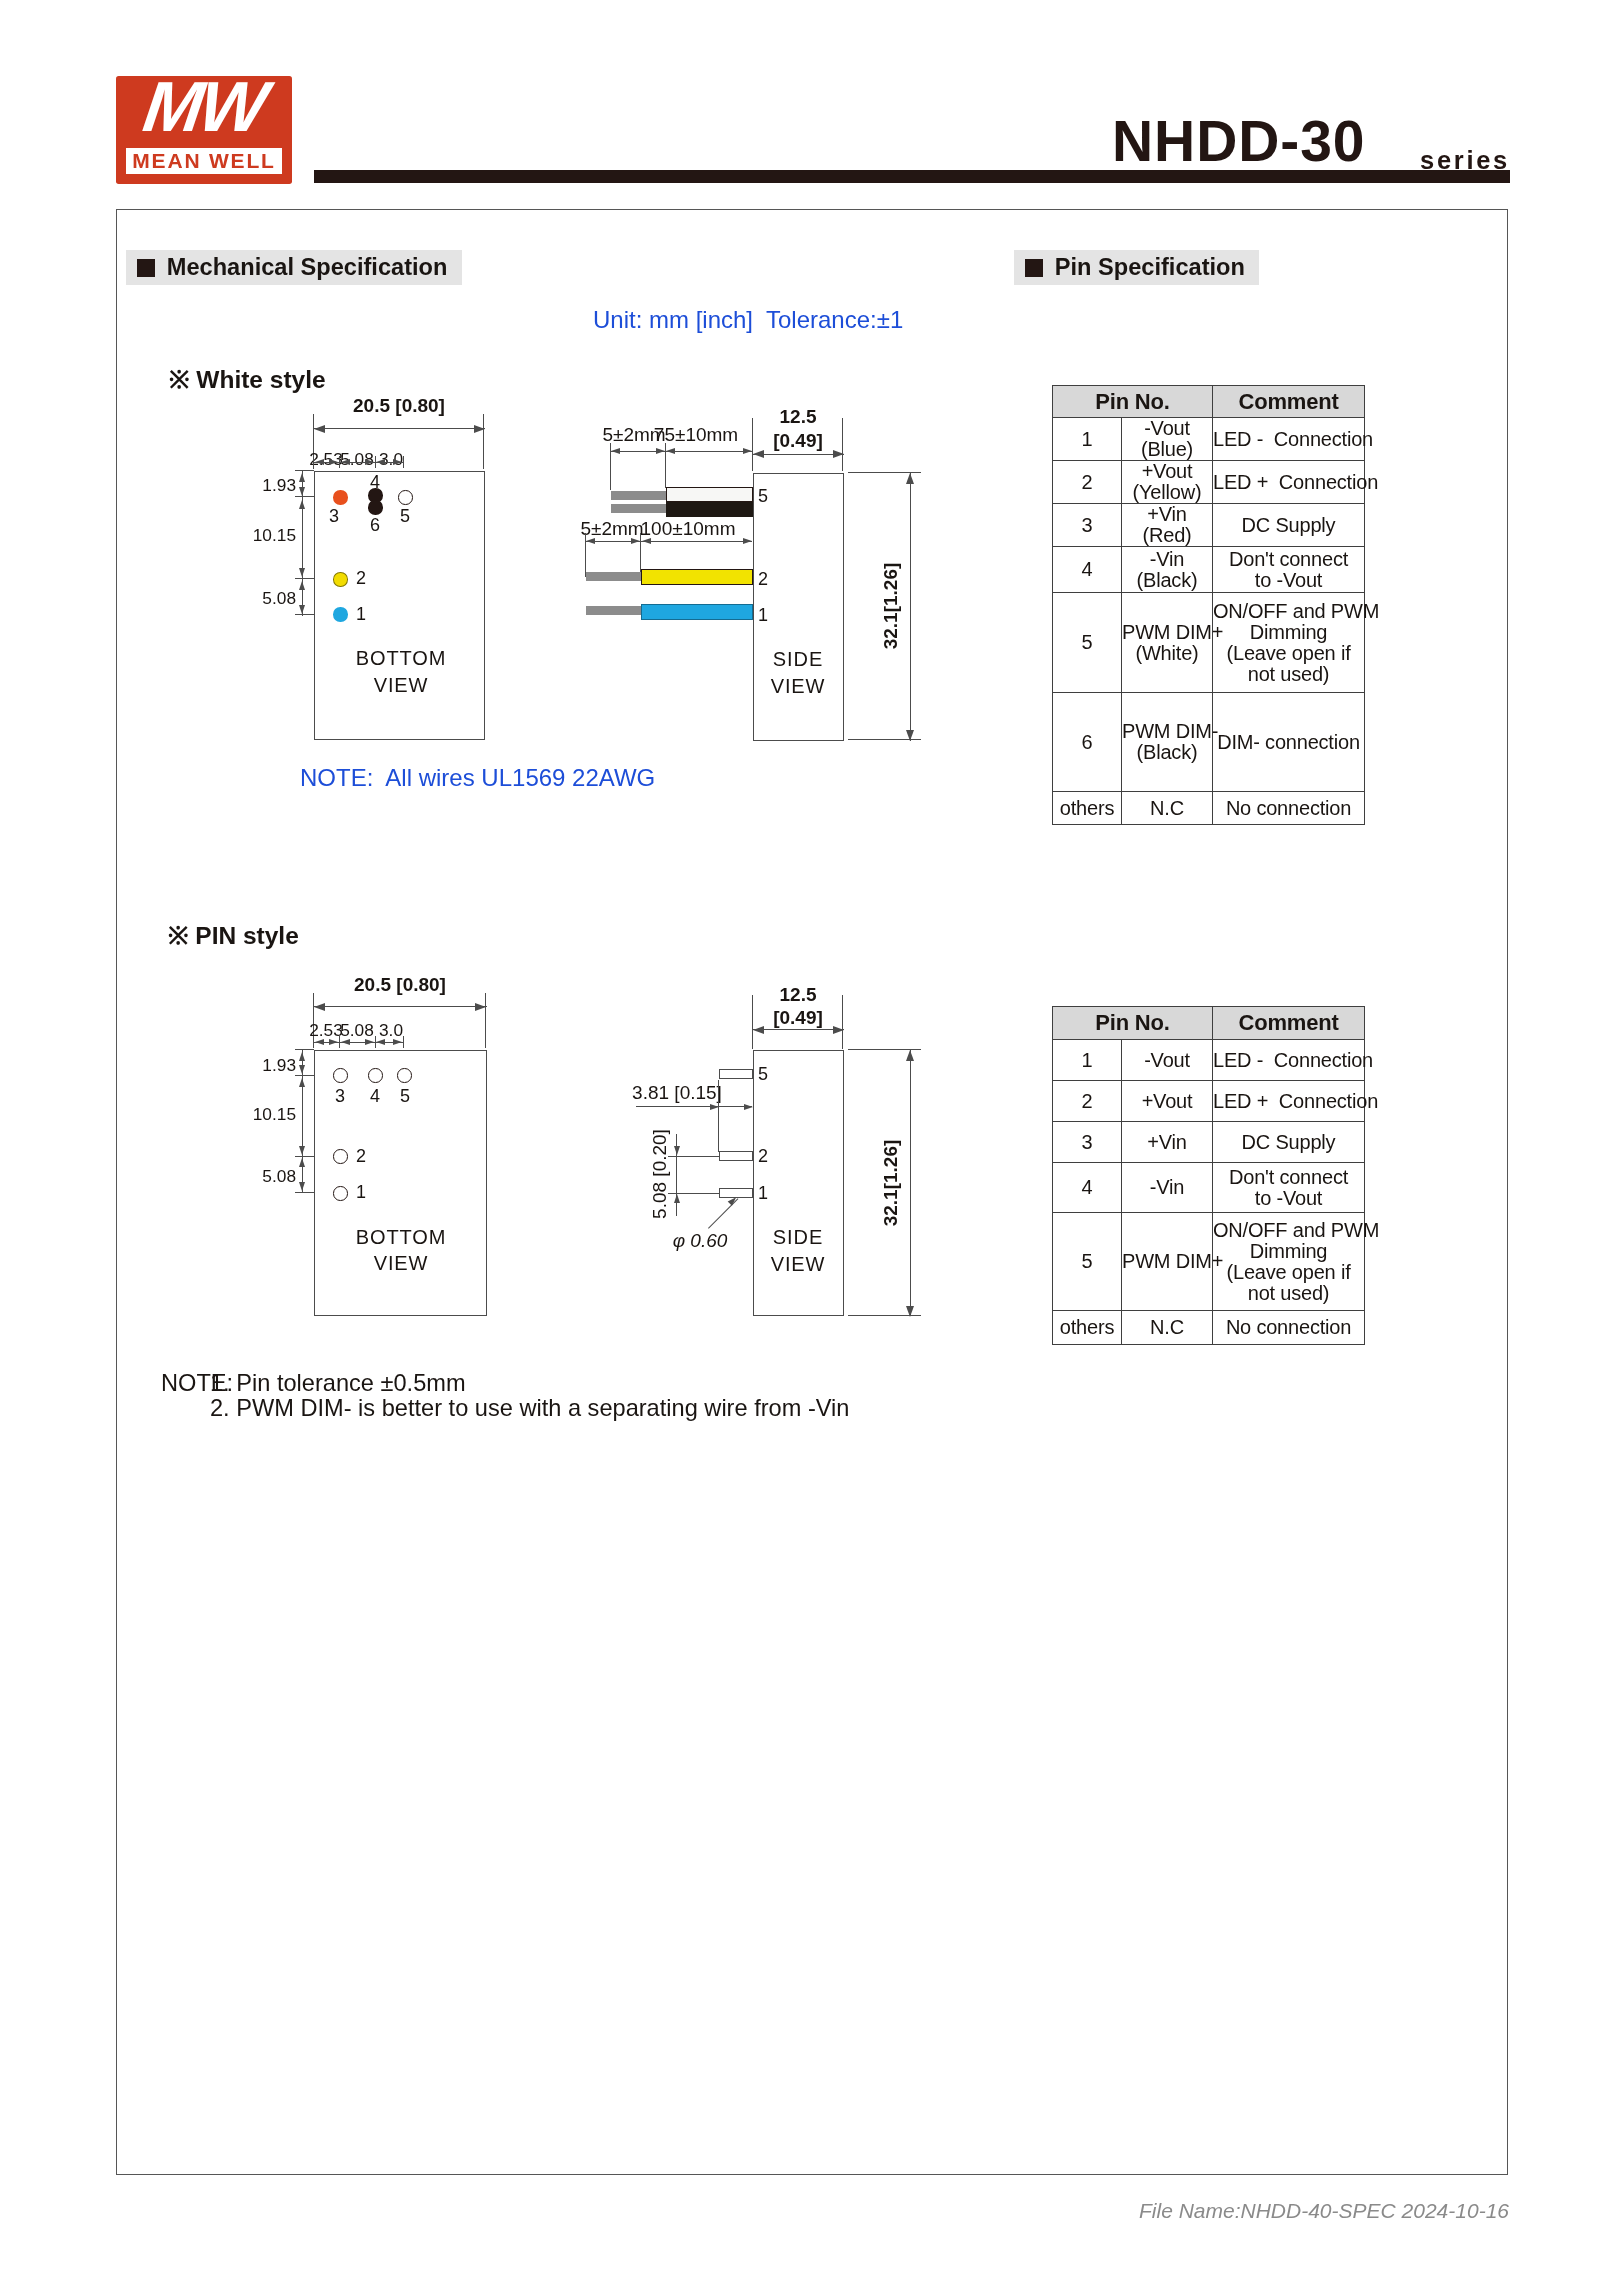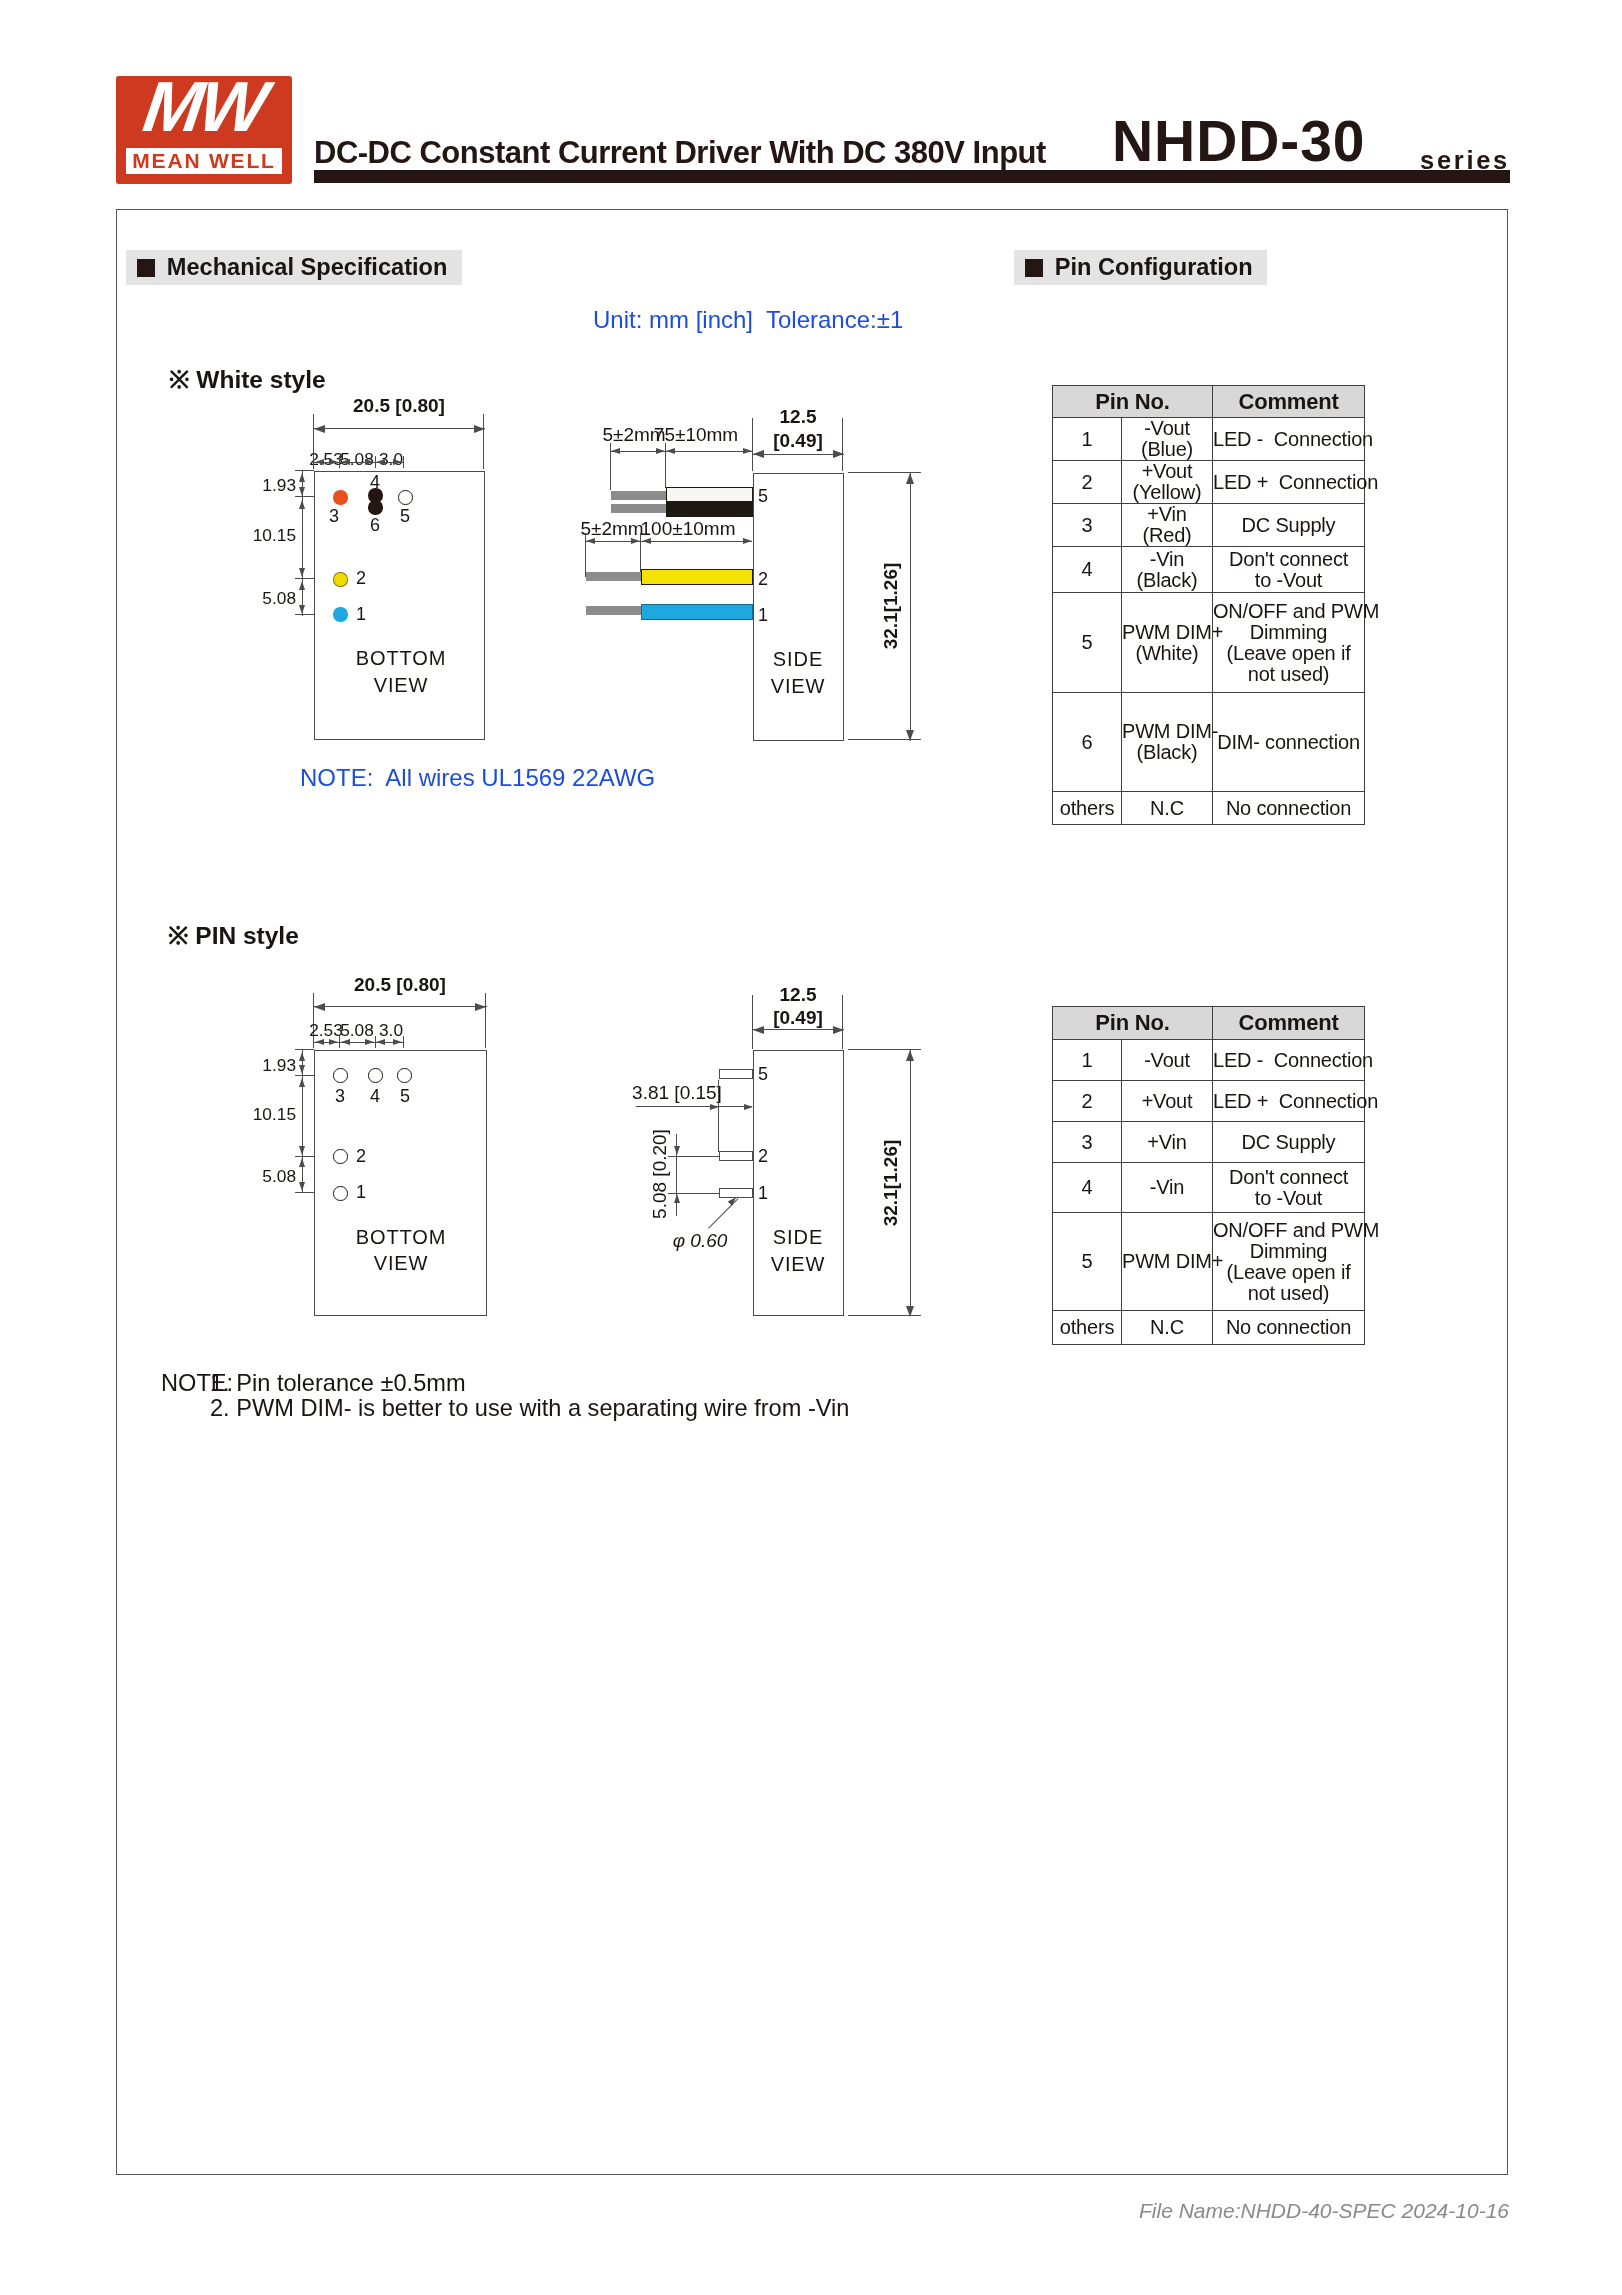--- a/index.html
+++ b/index.html
@@ -71,34 +71,33 @@
 <body>
 
 <div class="page">
 
   <div class="logo">
     <div class="logo-mw" data-bind="header.logo_mw">MW</div>
     <div class="logo-strip">
       <span class="logo-brand" data-bind="header.logo_brand">MEAN WELL</span>
     </div>
   </div>
-  <div class="page-title" data-bind="header.title">DC-DC Constant Current Driver With DC 380V Input</div>
   <div class="model" data-bind="header.model">NHDD-30</div>
   <div class="series" data-bind="header.model_suffix">series</div>
   <div class="hrule"></div>
 
   <div class="frame"></div>
 
   <div class="secstrip" style="left:126px;top:250px;">
     <span class="sq"></span>
     <span class="sectitle" data-bind="sections.mechanical">Mechanical Specification</span>
   </div>
   <div class="secstrip" style="left:1014px;top:250px;">
     <span class="sq"></span>
-    <span class="sectitle" data-bind="sections.pin_configuration">Pin Configuration</span>
+    <span class="sectitle" data-bind="sections.pin_configuration">Pin Specification</span>
   </div>
 
   <div class="plain" style="left:593px;top:306px;" data-bind="general.unit">Unit: mm [inch]</div>
   <div class="plain" style="left:766px;top:306px;" data-bind="general.tolerance">Tolerance:±1</div>
 
   <div class="subhead" style="left:169px;top:362px;" data-bind="wire_style.heading">※ White style</div>
 
   <div class="viewbox" style="left:314px;top:471px;width:171px;height:269px;"></div>
   <div class="dimb cx" style="left:399px;top:395px;" data-bind="wire_style.bottom_view.width_dim">20.5 [0.80]</div>
   <div class="hl" style="left:314px;top:428px;width:171px;"></div>

